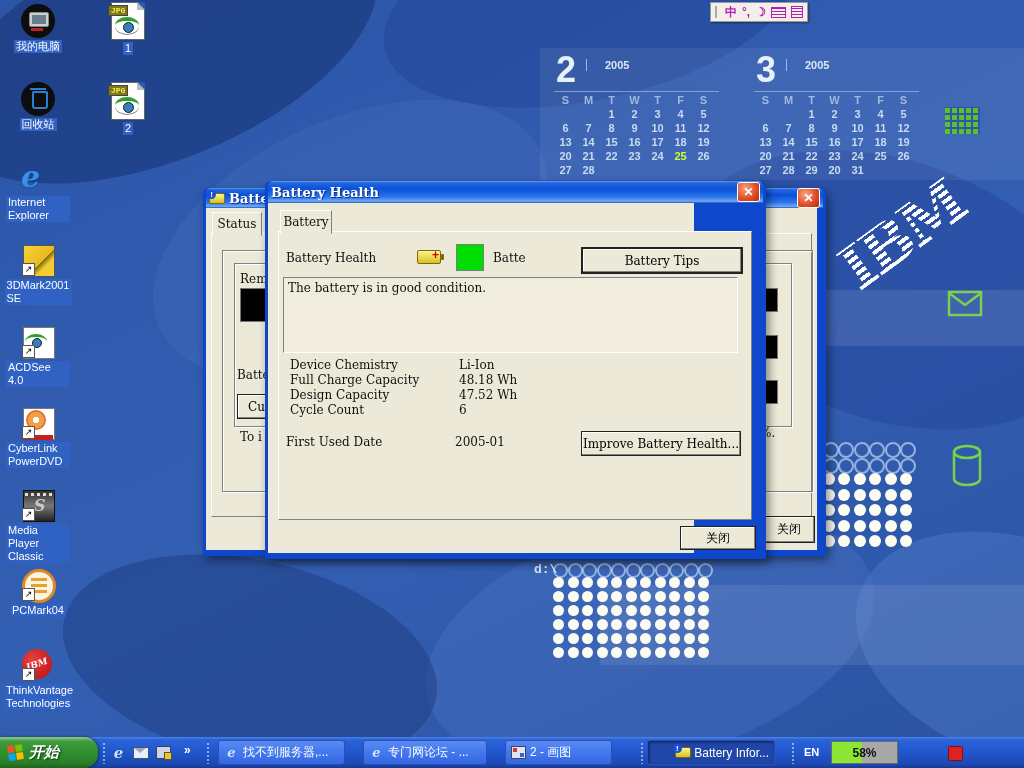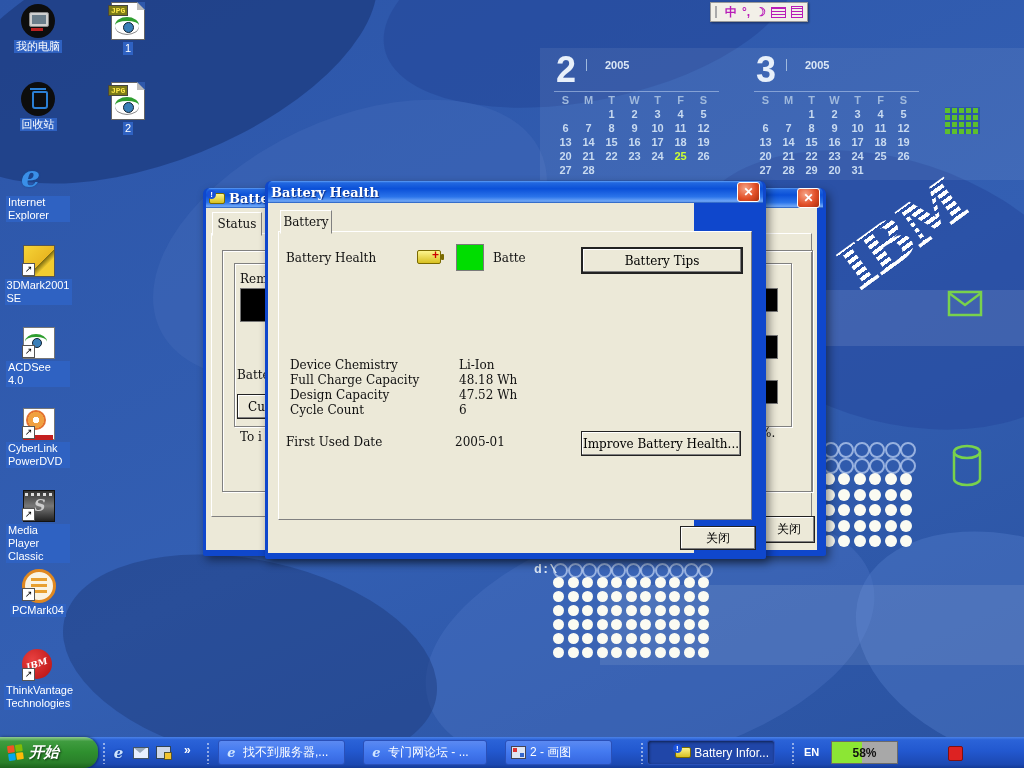--- a/index.html
+++ b/index.html
@@ -560,20 +560,23 @@
       <div class="xbtn">✕</div>
     </div>
     <div class="client" style="width:426px;height:350px;">
       <div class="tab" style="left:12px;top:7px;width:50px;height:22px;">Battery</div>
       <div class="tabpage" style="left:10px;top:28px;width:472px;height:287px;"></div>
       <div class="lbl" style="left:18px;top:48px;">Battery Health</div>
       <div class="battic" style="position:absolute;left:149px;top:47px;"></div>
       <div class="greensq" style="left:188px;top:41px;width:26px;height:25px;"></div>
       <div class="lbl" style="left:225px;top:48px;">Batte</div>
       <div class="btn" style="left:313px;top:44px;width:158px;height:23px;border-width:2px;">Battery Tips</div>
+      <div class="sunken" style="position:absolute;left:15px;top:74px;width:453px;height:74px;background:#f0edde;">
+        <div class="lbl" style="left:4px;top:3px;">The battery is in good condition.</div>
+      </div>
       <div id="dlg-rows" style="position:absolute;left:22px;top:155px;">
           <div class="info-row">
             <div class="info-label">Device Chemistry</div>
             <div class="info-value">Li-Ion</div>
           </div>
           <div class="info-row">
             <div class="info-label">Full Charge Capacity</div>
             <div class="info-value">48.18 Wh</div>
           </div>
           <div class="info-row">

